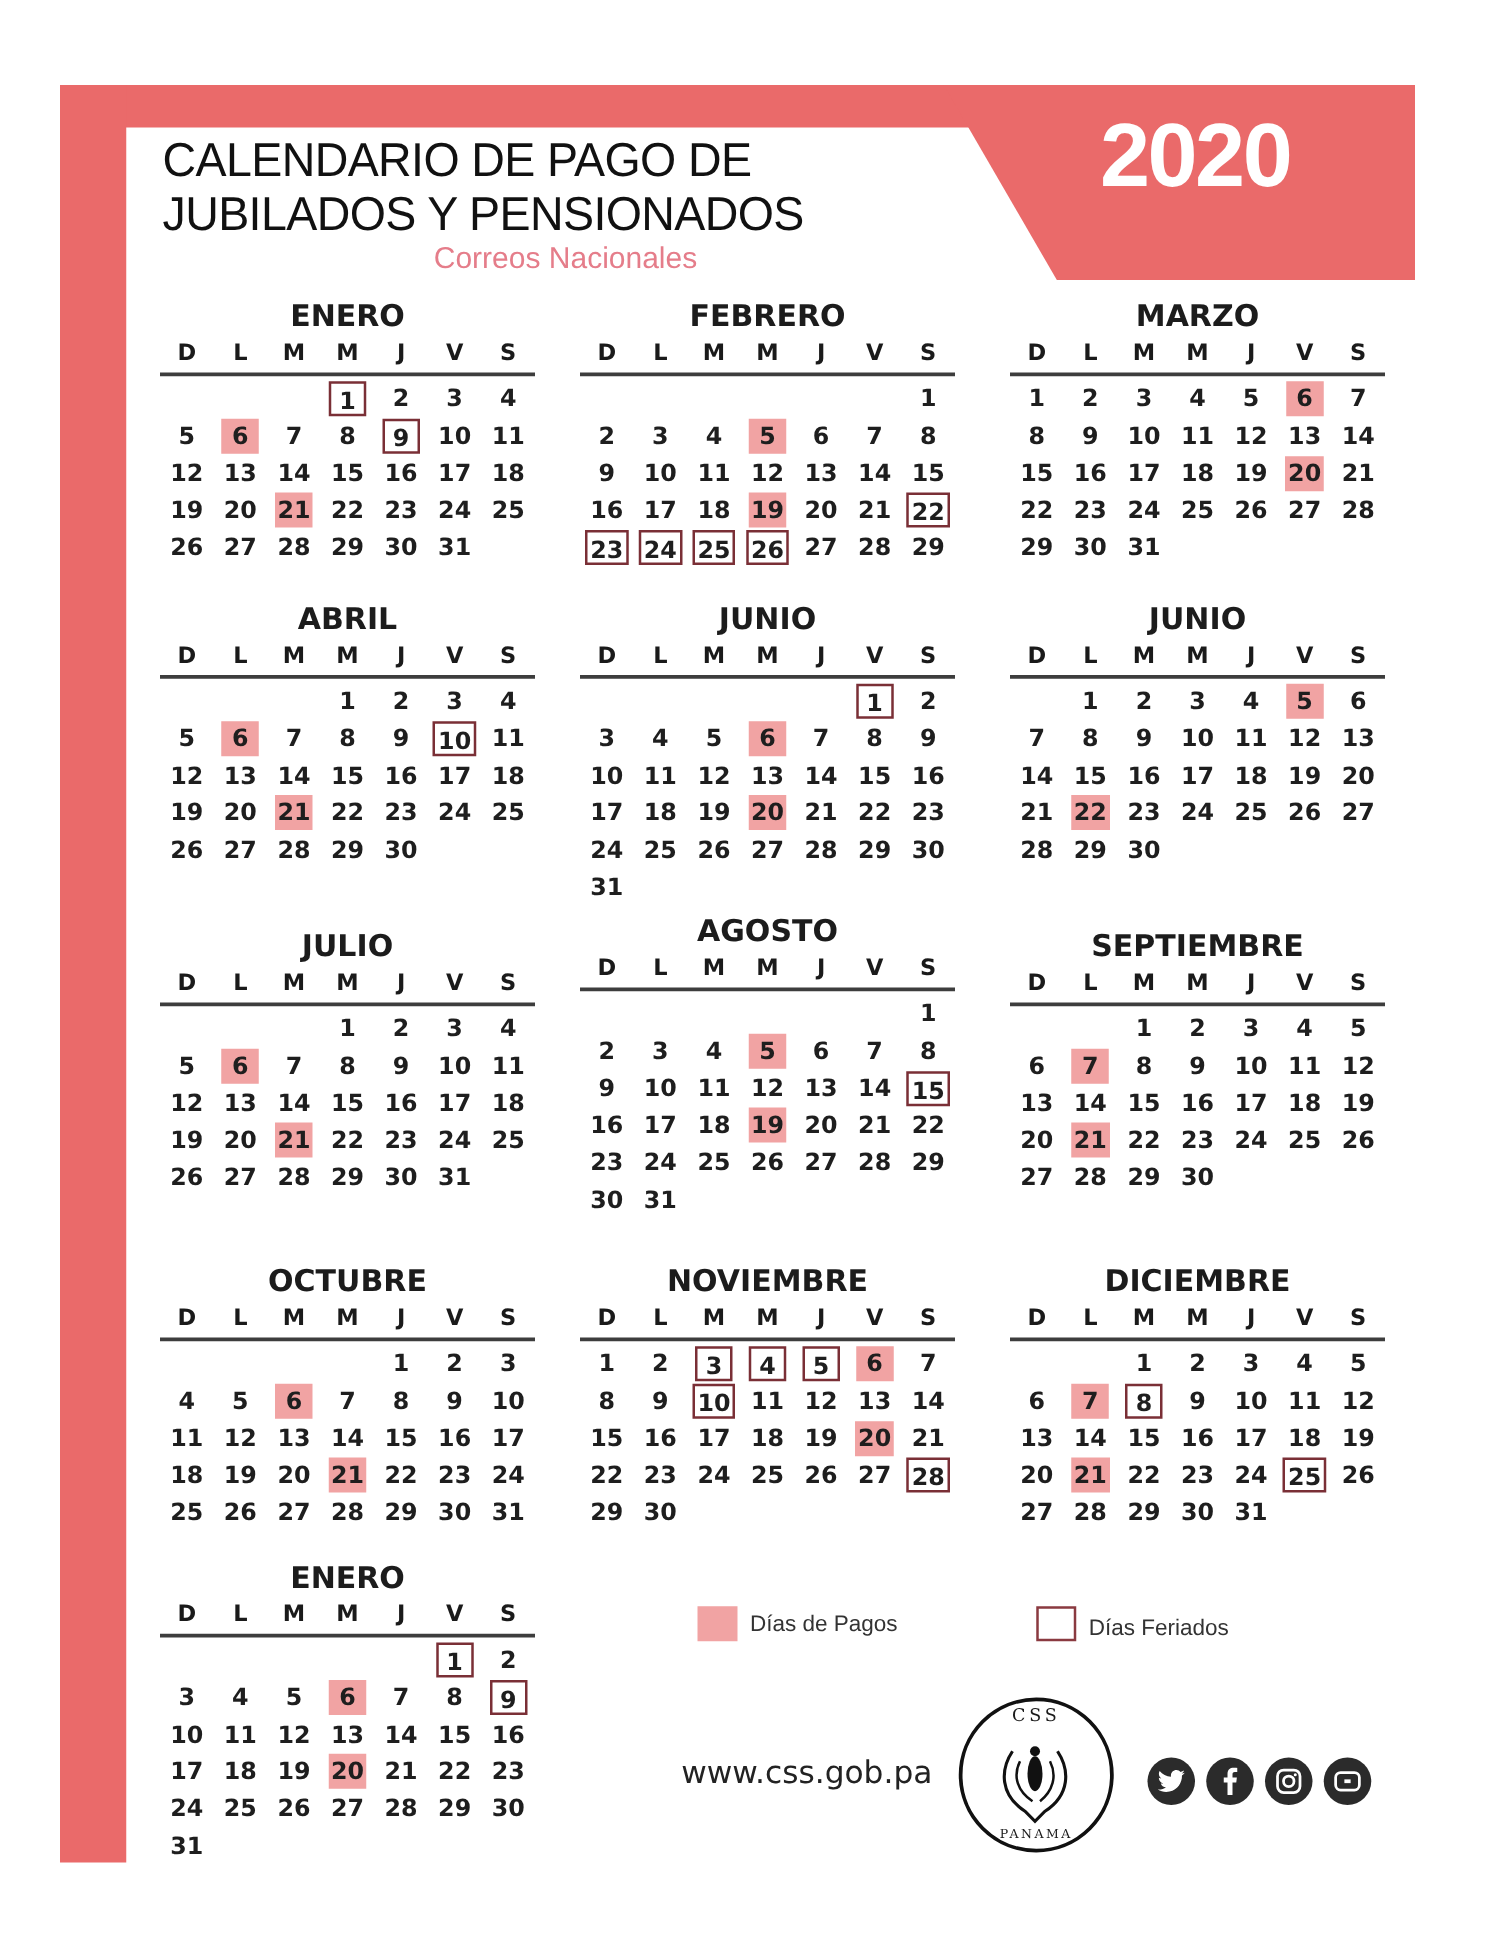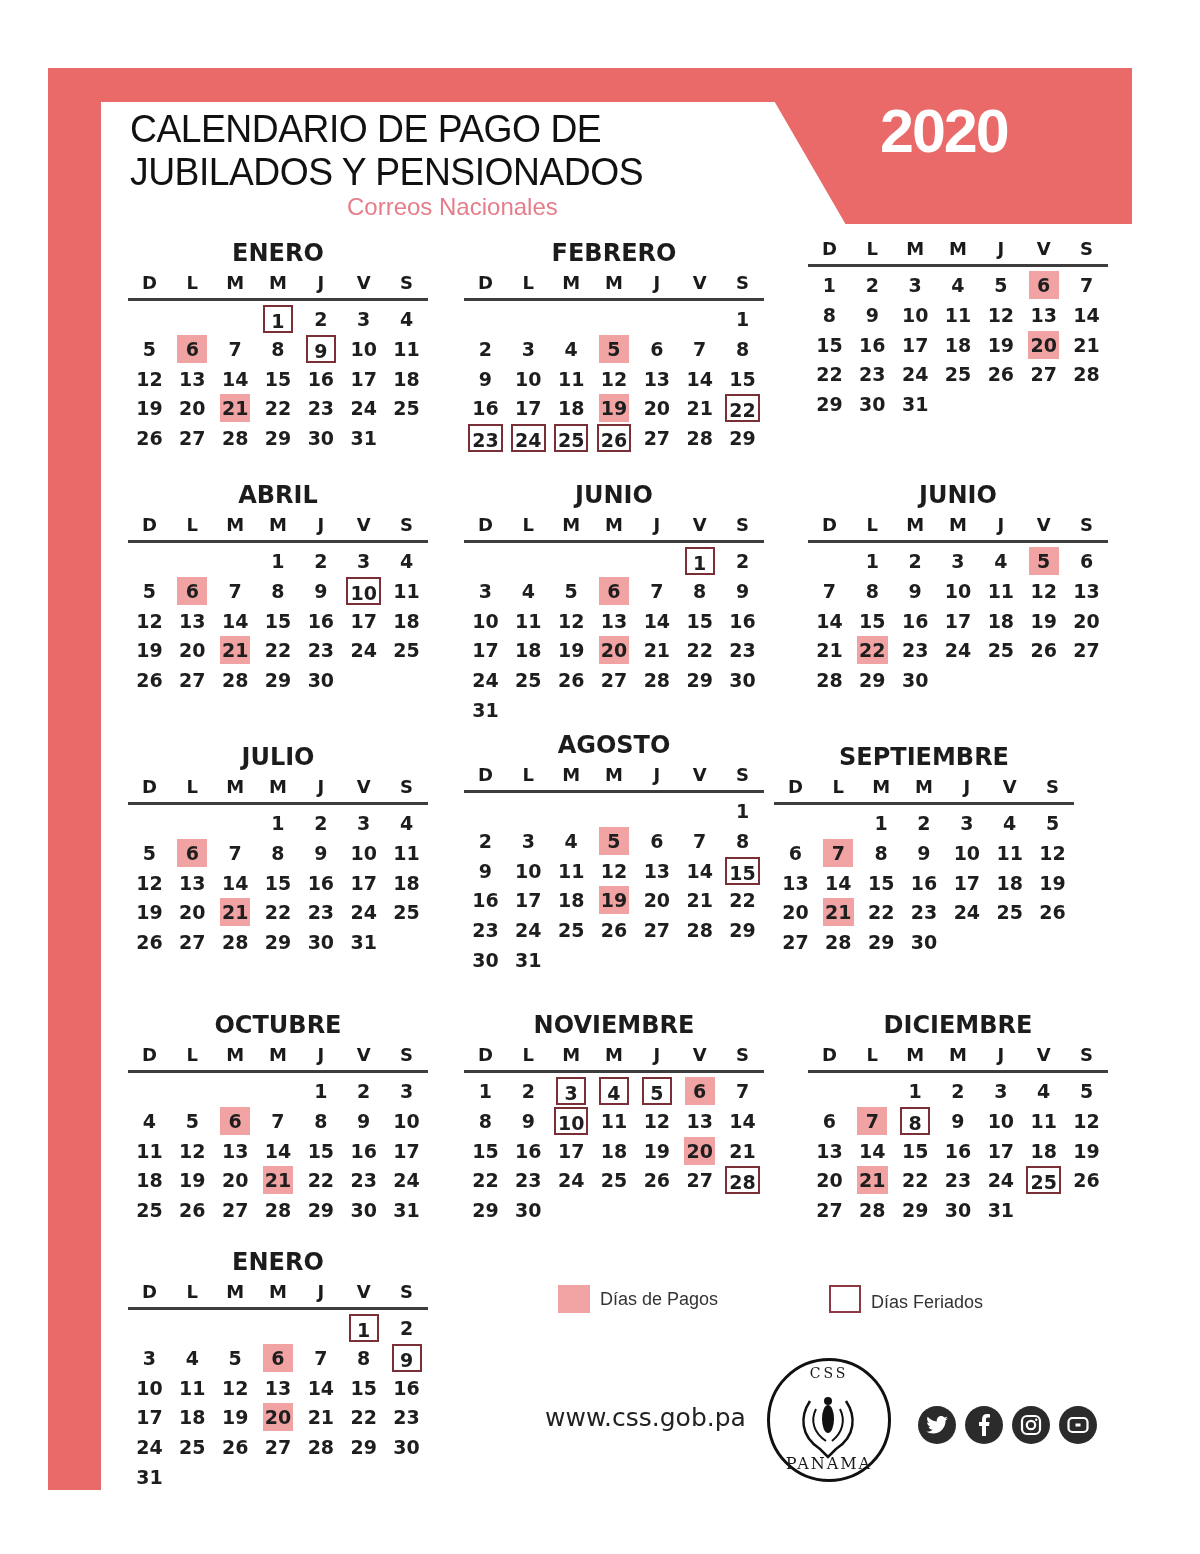--- a/index.html
+++ b/index.html
@@ -2,21 +2,21 @@
 <html><head>
 <meta charset="utf-8">
 <style>
   html, body { margin: 0; padding: 0; background: #ffffff; }
   body { width: 1200px; height: 1554px; position: relative; overflow: hidden;
          font-family: "DejaVu Sans", sans-serif; color: #1a1a1a; }
   .frame-top { position: absolute; left: 48px; top: 68px; width: 1084px; height: 34px; background: #ea6a6a; }
   .frame-left { position: absolute; left: 48px; top: 68px; width: 53px; height: 1422px; background: #ea6a6a; }
   .year-band { position: absolute; left: 755px; top: 68px; width: 377px; height: 156px; background: #ea6a6a;
                clip-path: polygon(0 0, 100% 0, 100% 100%, 24% 100%); }
-  .year { position: absolute; left: 880px; top: 96px; width: 220px; font-size: 61px; font-weight: bold;
+  .year { position: absolute; left: 880px; top: 84px; width: 220px; font-size: 72px; font-weight: bold;
           color: #ffffff; font-family: "Liberation Sans", sans-serif; letter-spacing: -2px; }
   .title { position: absolute; left: 130px; top: 108px; font-family: "Liberation Sans", sans-serif;
            font-size: 38px; line-height: 43px; font-weight: normal; color: #111; letter-spacing: -0.5px; transform: scaleX(0.98); transform-origin: left; }
   .subtitle { position: absolute; left: 347px; top: 193px; font-family: "Liberation Sans", sans-serif;
               font-size: 24px; color: #e57d8a; font-weight: normal; }
 
   .month { position: absolute; width: 300px; }
   .month-name { text-align: center; font-size: 24px; font-weight: bold; height: 34px; line-height: 34px; color: #1c1c1c; }
   .dow { display: grid; grid-template-columns: repeat(7, 1fr); border-bottom: 3px solid #3d3d3d;
          font-weight: bold; font-size: 18px; height: 28px; line-height: 26px; text-align: center; }
@@ -27,21 +27,21 @@
   .day.hol span { border: 2px solid #7a2f36; }
 
   .legend { position: absolute; top: 1285px; display: flex; align-items: center; font-size: 18px; color: #333; font-family: "Liberation Sans", sans-serif; }
   .legend .sw { width: 32px; height: 28px; margin-right: 10px; box-sizing: border-box; }
   .sw.pay { background: #f1a3a3; }
   .sw.hol { border: 2px solid #8a3a40; background: #fff; }
 
   .url { position: absolute; left: 545px; top: 1403px; font-size: 25px; color: #222; font-family: "DejaVu Sans", sans-serif; }
   .logo { position: absolute; left: 767px; top: 1358px; width: 124px; height: 124px; border: 3px solid #111; border-radius: 50%; box-sizing: border-box; }
   .logo .top { position: absolute; top: 4px; width: 100%; text-align: center; font-family: "DejaVu Serif", serif; font-size: 14px; letter-spacing: 3px; }
-  .logo .bot { position: absolute; bottom: 6px; width: 100%; text-align: center; font-family: "DejaVu Serif", serif; font-size: 16px; letter-spacing: 2px; }
+  .logo .bot { position: absolute; bottom: 6px; width: 100%; text-align: center; font-family: "DejaVu Serif", serif; font-size: 10px; letter-spacing: 2px; }
   .social { position: absolute; left: 918px; top: 1406px; display: flex; gap: 9px; }
   .social .ic { width: 38px; height: 38px; border-radius: 50%; background: #2b2b2b; color: #fff; display: flex; align-items: center; justify-content: center; font-weight: bold; font-size: 20px; }
 </style>
 </head>
 <body>
 
 <div class="frame-top"></div>
 <div class="frame-left"></div>
 <div class="year-band"></div>
 <div class="year">2020</div>
@@ -144,20 +144,21 @@
         <div class="day hol"><span>23</span></div>
         <div class="day hol"><span>24</span></div>
         <div class="day hol"><span>25</span></div>
         <div class="day hol"><span>26</span></div>
         <div class="day"><span>27</span></div>
         <div class="day"><span>28</span></div>
         <div class="day"><span>29</span></div>
       </div>
     </div>
     <div class="month" style="left: 808px; top: 236px;">
+      <div class="month-name">MARZO</div>
       <div class="dow">
         <div>D</div>
         <div>L</div>
         <div>M</div>
         <div>M</div>
         <div>J</div>
         <div>V</div>
         <div>S</div>
       </div>
       <div class="days">
@@ -428,21 +429,21 @@
         <div class="day"><span>24</span></div>
         <div class="day"><span>25</span></div>
         <div class="day"><span>26</span></div>
         <div class="day"><span>27</span></div>
         <div class="day"><span>28</span></div>
         <div class="day"><span>29</span></div>
         <div class="day"><span>30</span></div>
         <div class="day"><span>31</span></div>
       </div>
     </div>
-    <div class="month" style="left: 774px; top: 740px;">
+    <div class="month" style="left: 808px; top: 740px;">
       <div class="month-name">SEPTIEMBRE</div>
       <div class="dow">
         <div>D</div>
         <div>L</div>
         <div>M</div>
         <div>M</div>
         <div>J</div>
         <div>V</div>
         <div>S</div>
       </div>

